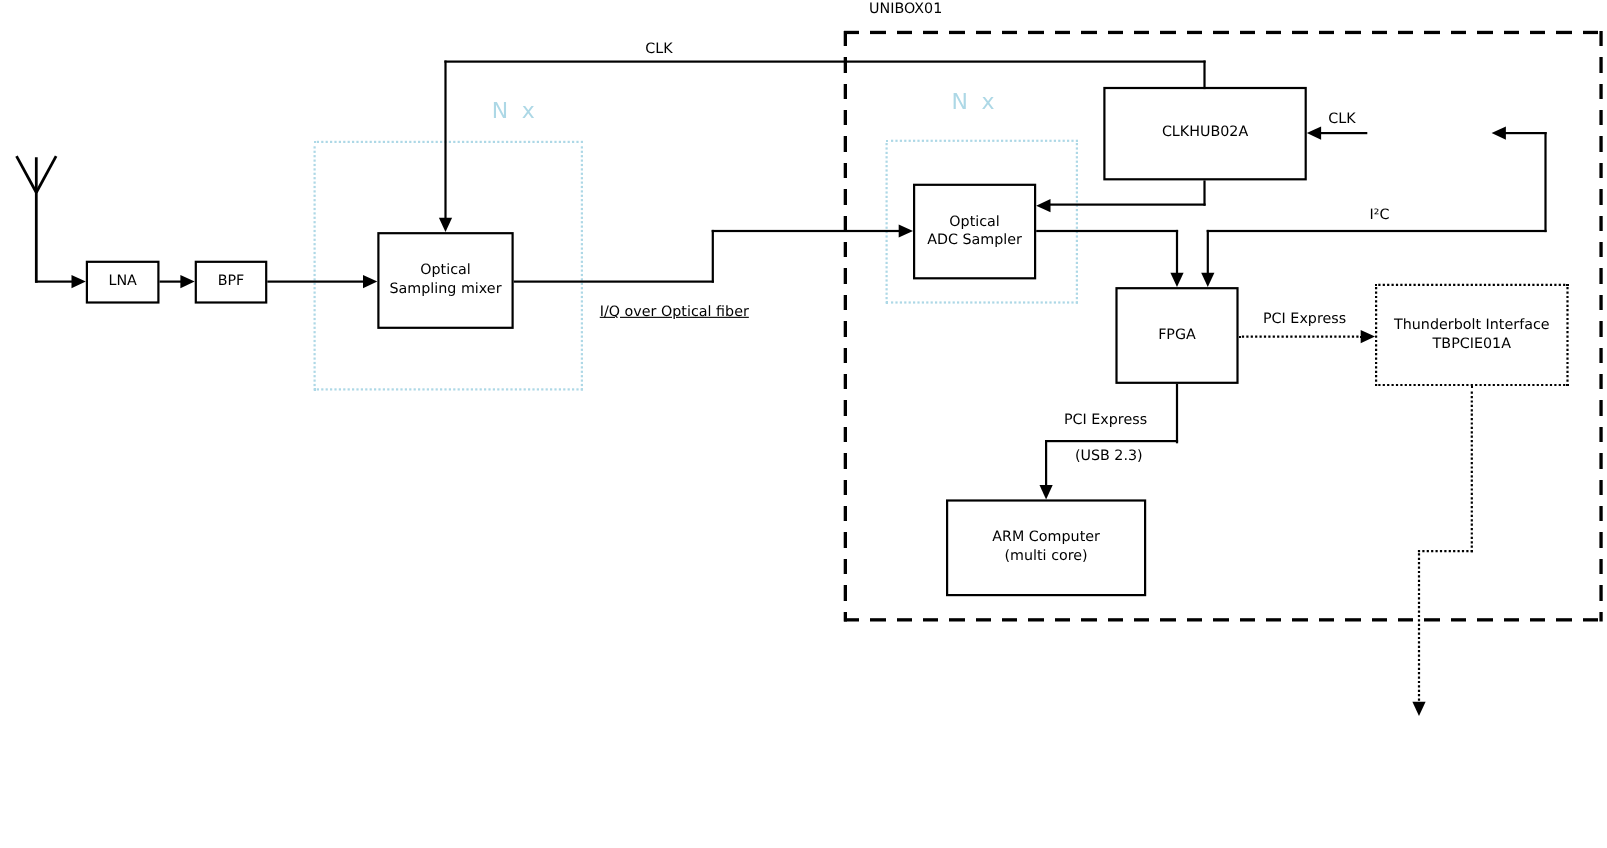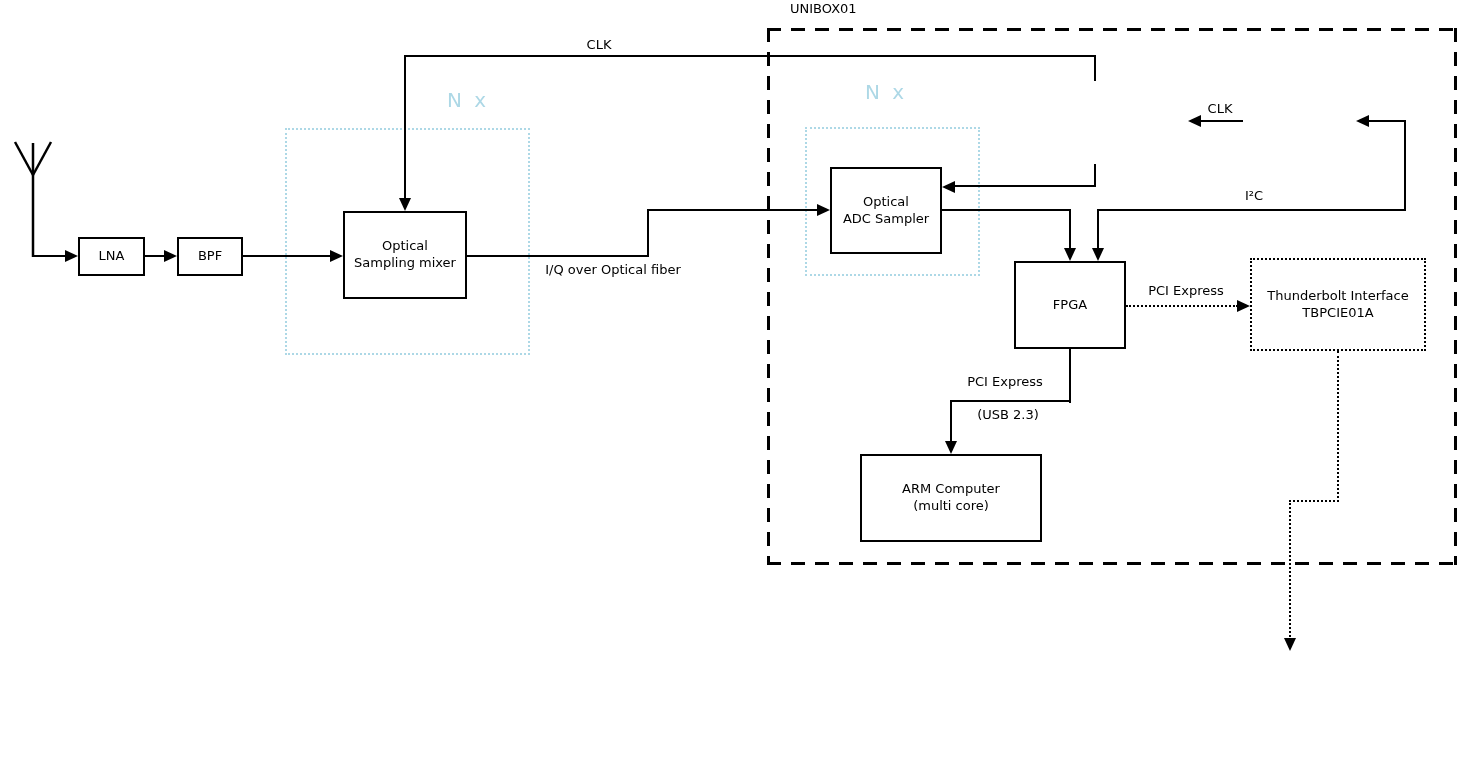--- a/index.html
+++ b/index.html
@@ -58,20 +58,21 @@
     <line x1="3" y1="3" x2="21" y2="36" stroke="#000" stroke-width="2.5"></line>
     <line x1="39" y1="3" x2="21" y2="36" stroke="#000" stroke-width="2.5"></line>
   </svg>
 
   <div class="box" style="left:78px;top:237px;width:67px;height:39px;"><span>LNA</span></div>
   <div class="box" style="left:177px;top:237px;width:66px;height:39px;"><span>BPF</span></div>
   <div class="box" style="left:343px;top:211px;width:124px;height:88px;"><span>Optical
 Sampling mixer</span></div>
   <div class="box" style="left:830px;top:167px;width:112px;height:87px;"><span>Optical
 ADC Sampler</span></div>
+  <div class="box" style="left:1003px;top:79px;width:185px;height:85px;"><span>CLKHUB02A</span></div>
   <div class="box" style="left:860px;top:454px;width:182px;height:88px;"><span>ARM Computer
 (multi core)</span></div>
   <div class="box" style="left:1014px;top:261px;width:112px;height:88px;"><span>FPGA</span></div>
   <div class="box dotted" style="left:1250px;top:258px;width:176px;height:93px;"><span>Thunderbolt Interface
 TBPCIE01A</span></div>
 
   <div class="net">
     <div class="h" style="left:32px;top:255px;width:36px;"></div>
     <div class="ar-r" style="left:65px;top:250px;"></div>
   </div>
@@ -85,21 +86,21 @@
     <div class="h" style="left:243px;top:255px;width:90px;"></div>
     <div class="ar-r" style="left:330px;top:250px;"></div>
   </div>
 
   <div class="net">
     <div class="h" style="left:467px;top:255px;width:182px;"></div>
     <div class="v" style="left:647px;top:209px;height:48px;"></div>
     <div class="h" style="left:647px;top:209px;width:172px;"></div>
     <div class="ar-r" style="left:817px;top:204px;"></div>
   </div>
-  <div class="lbl" style="left:538px;top:262px;width:150px;">I/Q over Optical fiber</div>
+  <div class="lbl" style="left:538px;top:276px;width:150px;text-decoration:underline;">I/Q over Optical fiber</div>
 
   <div class="net">
     <div class="v" style="left:1094px;top:55px;height:26px;"></div>
     <div class="h" style="left:404px;top:55px;width:692px;"></div>
     <div class="v" style="left:404px;top:55px;height:146px;"></div>
     <div class="ar-d" style="left:399px;top:198px;"></div>
   </div>
   <div class="lbl" style="left:574px;top:37px;width:50px;">CLK</div>
 
   <div class="net">

